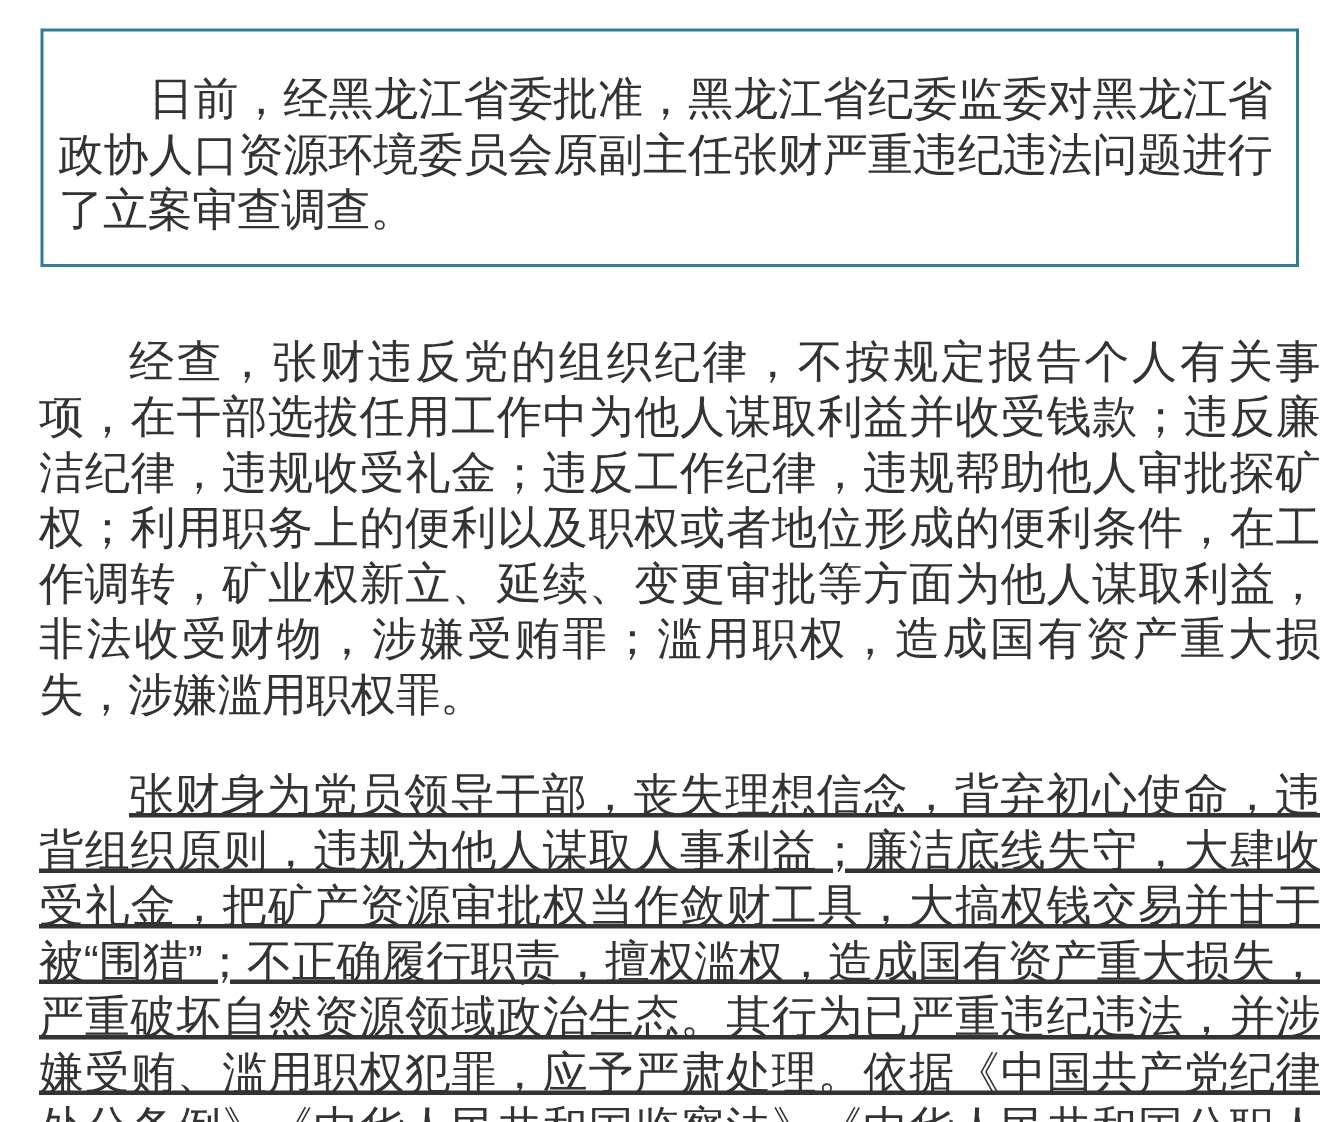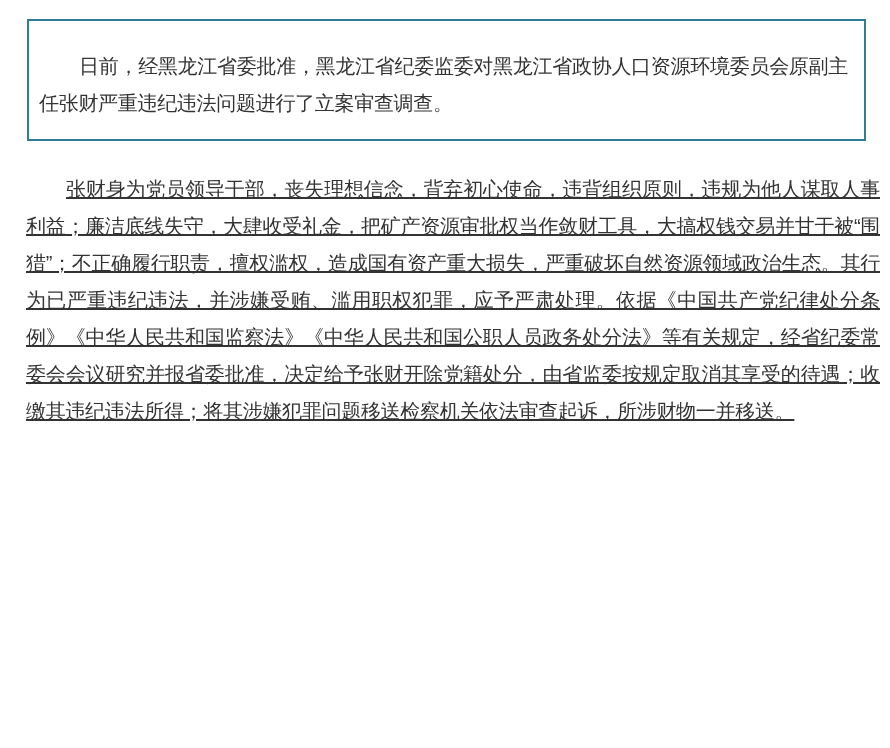--- a/index.html
+++ b/index.html
@@ -16,21 +16,21 @@
     position: relative;
     box-sizing: border-box;
     width: 890px;
     height: 748px;
     overflow: hidden;
     background: #ffffff;
     color: #333333;
   }
   .cn-text {
     margin: 0;
-    font-size: 20px;
+    font-size: 30px;
     line-height: 37px;
     letter-spacing: -0.3px;
     text-align: justify;
     text-indent: 2em;
     color: #333333;
     word-break: break-all;
   }
   .notice-box {
     box-sizing: border-box;
     margin: 19px 24px 0 27px;
@@ -52,16 +52,17 @@
 </head>
 <body>
 
 <div class="page">
 
   <div class="notice-box">
     <p class="cn-text">日前，经黑龙江省委批准，黑龙江省纪委监委对黑龙江省政协人口资源环境委员会原副主任张财严重违纪违法问题进行了立案审查调查。</p>
   </div>
 
   <div class="body-text">
+    <p class="cn-text para-findings">经查，张财违反党的组织纪律，不按规定报告个人有关事项，在干部选拔任用工作中为他人谋取利益并收受钱款；违反廉洁纪律，违规收受礼金；违反工作纪律，违规帮助他人审批探矿权；利用职务上的便利以及职权或者地位形成的便利条件，在工作调转，矿业权新立、延续、变更审批等方面为他人谋取利益，非法收受财物，涉嫌受贿罪；滥用职权，造成国有资产重大损失，涉嫌滥用职权罪。</p>
     <p class="cn-text para-decision">张财身为党员领导干部，丧失理想信念，背弃初心使命，违背组织原则，违规为他人谋取人事利益；廉洁底线失守，大肆收受礼金，把矿产资源审批权当作敛财工具，大搞权钱交易并甘于被“围猎”；不正确履行职责，擅权滥权，造成国有资产重大损失，严重破坏自然资源领域政治生态。其行为已严重违纪违法，并涉嫌受贿、滥用职权犯罪，应予严肃处理。依据《中国共产党纪律处分条例》《中华人民共和国监察法》《中华人民共和国公职人员政务处分法》等有关规定，经省纪委常委会会议研究并报省委批准，决定给予张财开除党籍处分，由省监委按规定取消其享受的待遇；收缴其违纪违法所得；将其涉嫌犯罪问题移送检察机关依法审查起诉，所涉财物一并移送。</p>
   </div>
 
 </div>
 
 </body></html>

